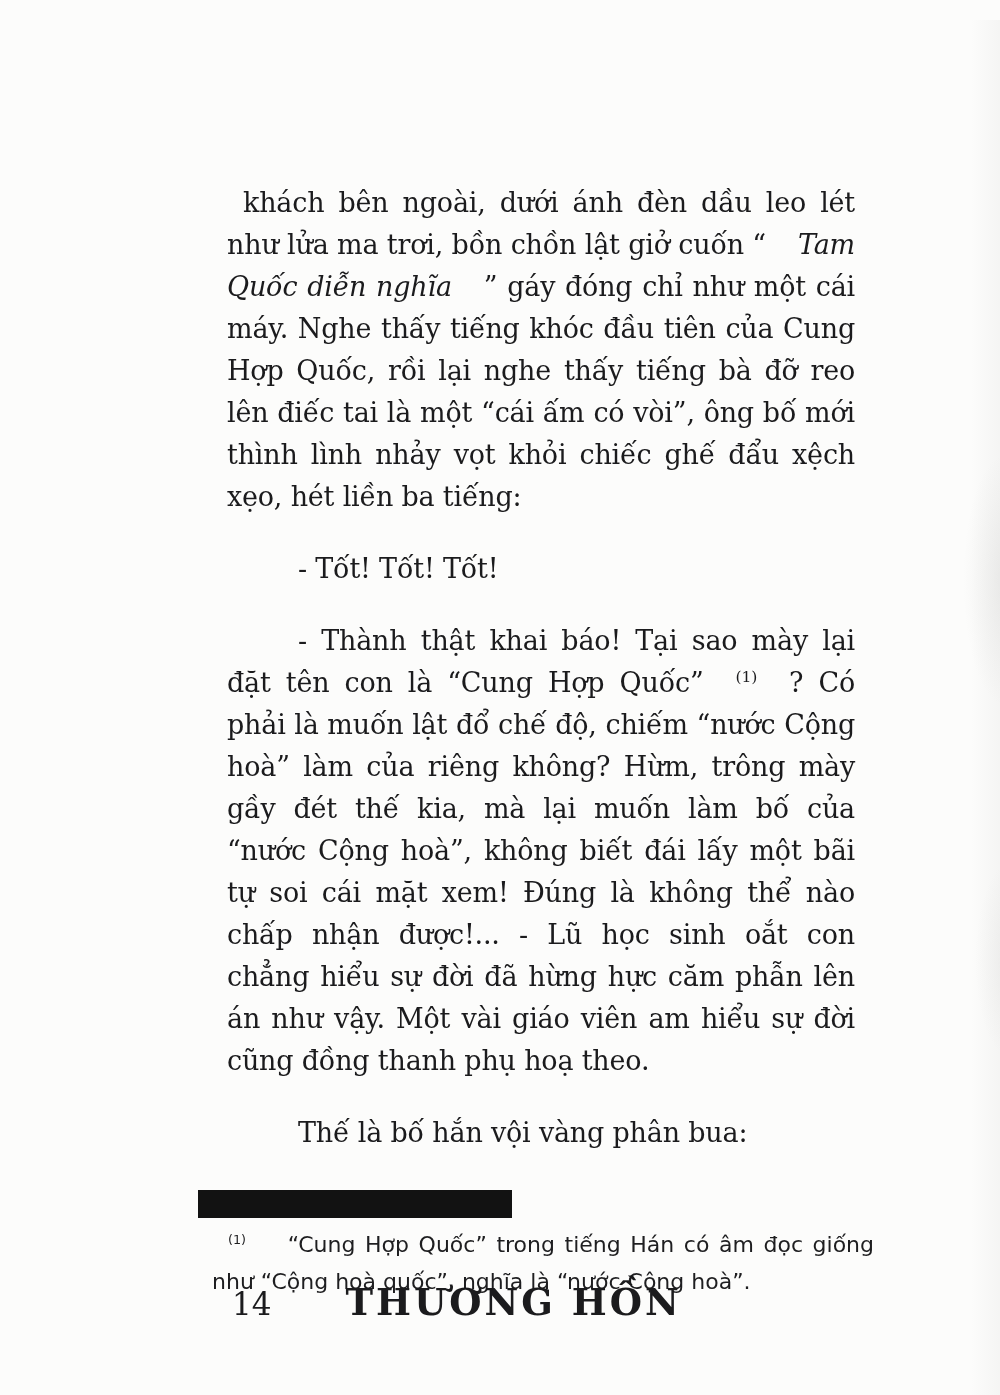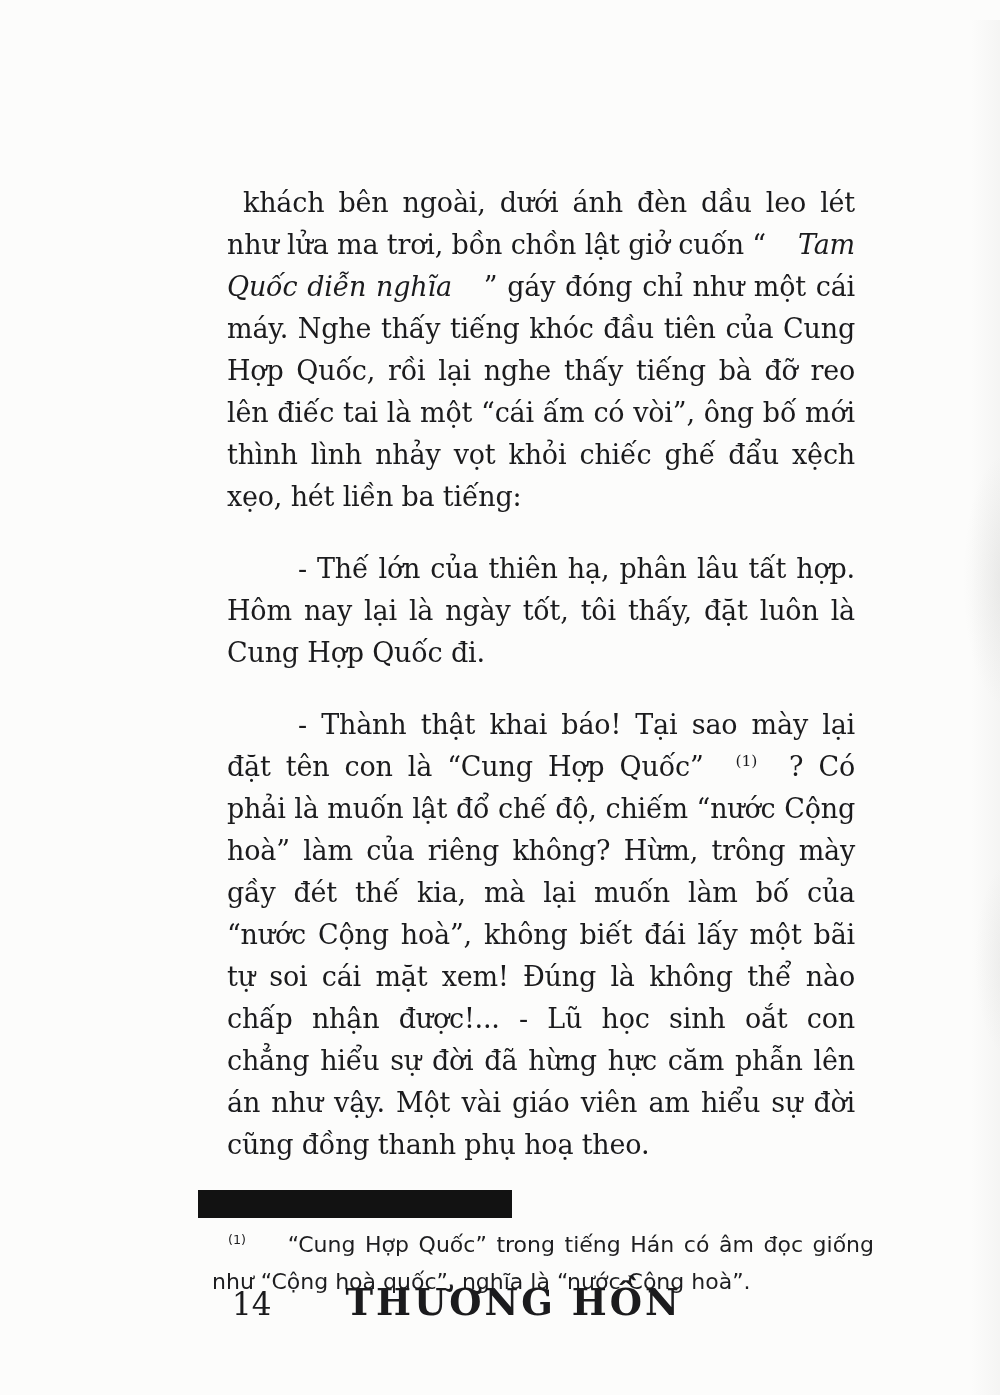--- a/index.html
+++ b/index.html
@@ -76,22 +76,23 @@
     font-family: "DejaVu Serif", serif;
   }
 </style>
 </head>
 <body>
 
 <div class="page">
 
   <div class="text-block">
       <p class="para noindent"><span>khách bên ngoài, dưới ánh đèn dầu leo lét như lửa ma trơi, bồn chồn lật giở cuốn “</span><span class="italic">Tam Quốc diễn nghĩa</span><span>” gáy đóng chỉ như một cái máy. Nghe thấy tiếng khóc đầu tiên của Cung Hợp Quốc, rồi lại nghe thấy tiếng bà đỡ reo lên điếc tai là một “cái ấm có vòi”, ông bố mới thình lình nhảy vọt khỏi chiếc ghế đẩu xệch xẹo, hét liền ba tiếng:</span></p>
-      <p class="para"><span>- Thế lớn của thiên hạ, phân lâu tất hợp. Hôm nay lại là ngày tốt, tôi thấy, đặt luôn là Cung Hợp Quốc đi.</span></p>
+      <p class="para"><span>- Tốt! Tốt! Tốt!</span></p>
       <p class="para"><span>- Thành thật khai báo! Tại sao mày lại đặt tên con là “Cung Hợp Quốc”</span><sup>(1)</sup><span>? Có phải là muốn lật đổ chế độ, chiếm “nước Cộng hoà” làm của riêng không? Hừm, trông mày gầy đét thế kia, mà lại muốn làm bố của “nước Cộng hoà”, không biết đái lấy một bãi tự soi cái mặt xem! Đúng là không thể nào chấp nhận được!... - Lũ học sinh oắt con chẳng hiểu sự đời đã hừng hực căm phẫn lên án như vậy. Một vài giáo viên am hiểu sự đời cũng đồng thanh phụ hoạ theo.</span></p>
+      <p class="para"><span>Thế là bố hắn vội vàng phân bua:</span></p>
     </div>
 
   <div class="footnote-rule"></div>
 
   <div class="footnote">
     <sup>(1)</sup><span> “Cung Hợp Quốc” trong tiếng Hán có âm đọc giống như “Cộng hoà quốc”, nghĩa là “nước Cộng hoà”.</span>
   </div>
 
   <div class="footer">
     <span class="page-number">14</span>

